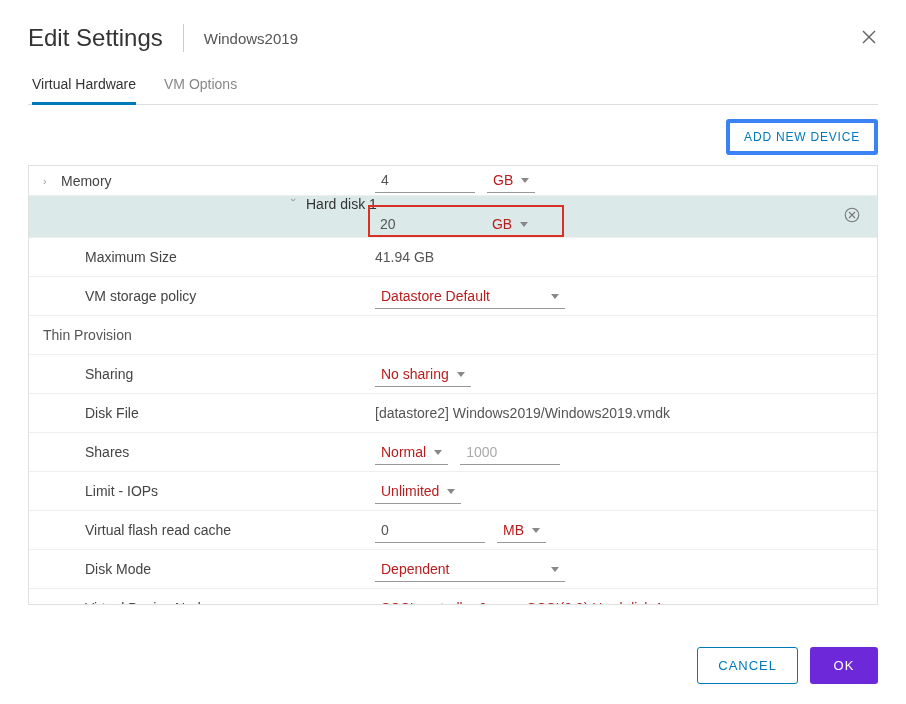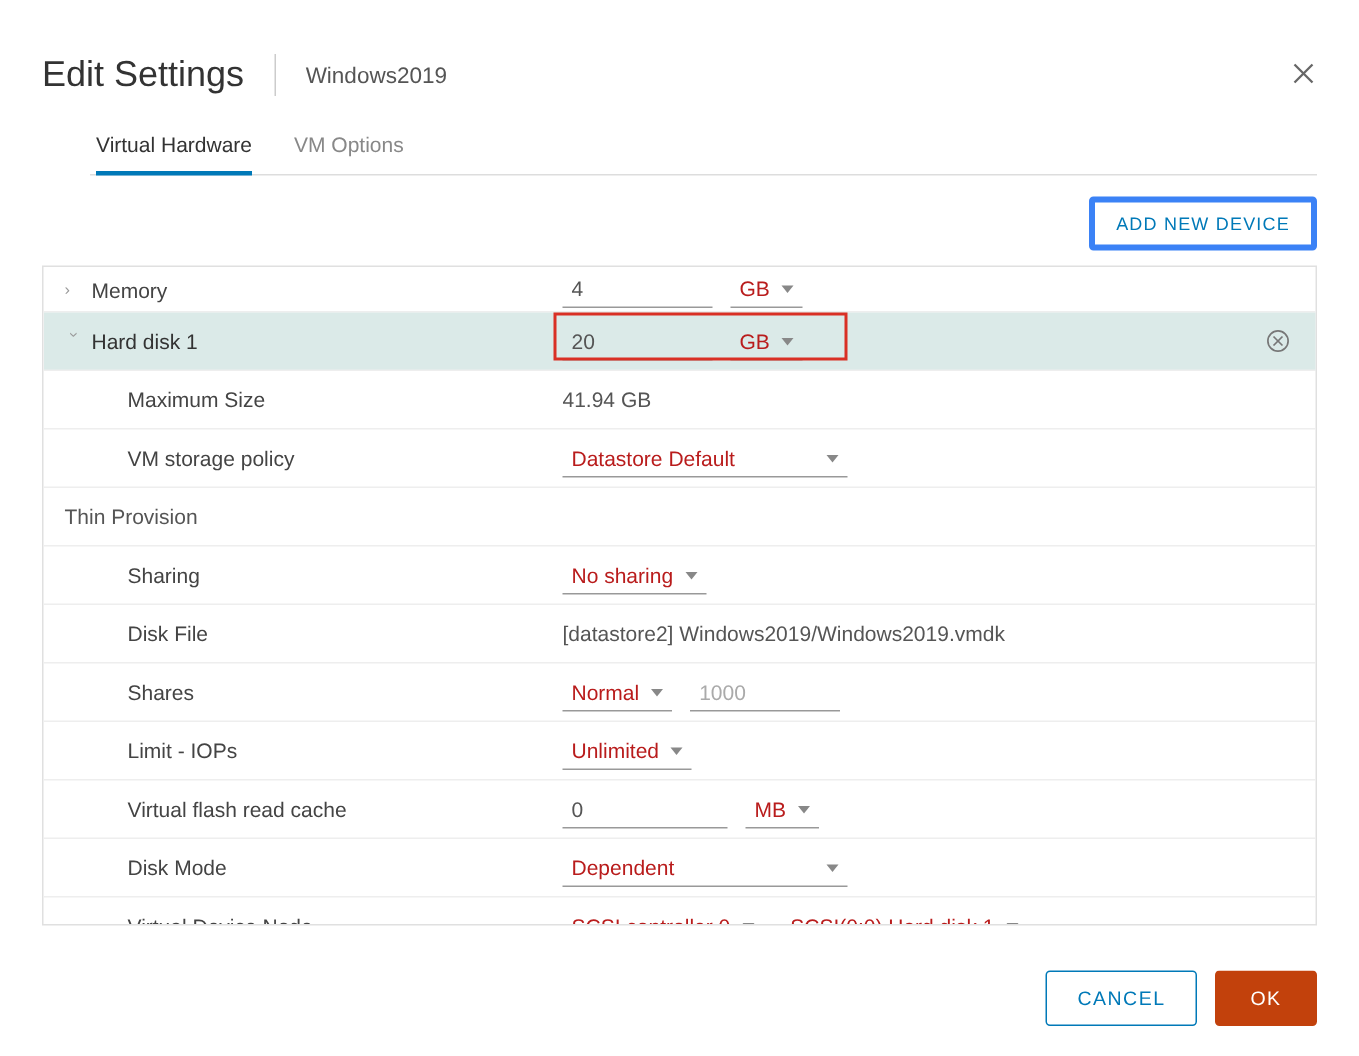--- a/index.html
+++ b/index.html
@@ -7,21 +7,21 @@
     font-family: "Segoe UI", "Helvetica Neue", Arial, sans-serif;
     font-size: 14px;
     color: #333;
     background: #fff;
     width: 906px;
     height: 704px;
     position: relative;
     overflow: hidden;
   }
   .dialog {
-    padding: 12px 28px;
+    padding: 0 28px;
   }
   .header {
     display: flex;
     align-items: center;
     padding: 24px 0 16px 0;
     position: relative;
   }
   .title {
     font-size: 24px;
     font-weight: 400;
@@ -39,21 +39,20 @@
     right: 0;
     top: 28px;
     cursor: pointer;
   }
   .close-btn svg { width:18px; height:18px; }
   .tabs {
     display: flex;
     border-bottom: 1px solid #ddd;
     gap: 28px;
     padding-left: 4px;
-    margin-left: 32px;
   }
   .tab {
     padding: 8px 0 10px 0;
     font-size: 14px;
     color: #888;
     cursor: pointer;
     border-bottom: 3px solid transparent;
     margin-bottom: -1px;
   }
   .tab.active {
@@ -82,21 +81,21 @@
     position: relative;
   }
   .row {
     display:flex;
     align-items:center;
     min-height: 39px;
     border-bottom: 1px solid #eee;
     padding: 0 12px 0 14px;
     position: relative;
   }
-  .row.highlight { background:#dbeae8; }
+  .row.highlight { background:#dbeae8;flex-direction:column; }
   .row.highlight .value-cell, .row.highlight .label-cell { color:#333; }
   .row.sub .label-cell { padding-left: 42px; }
   .label-cell {
     width: 332px;
     display:flex;
     align-items:center;
     gap:6px;
     color:#444;
   }
   .value-cell {
@@ -174,21 +173,21 @@
     border-radius:3px;
     cursor:pointer;
     border:1px solid transparent;
   }
   .btn.cancel {
     background:#fff;
     border-color:#0079b8;
     color:#0079b8;
   }
   .btn.ok {
-    background:#c2410c;
+    background:#6d28d9;
     color:#fff;
     min-width:68px;
   }
   
   .scroll-region::-webkit-scrollbar { width:16px; }
   .scroll-region::-webkit-scrollbar-track { background:#f1f1f1; }
   .scroll-region::-webkit-scrollbar-thumb { background:#c4c4c4; }
   .scroll-region::-webkit-scrollbar-button {
     height:16px; background:#f1f1f1;
   }

